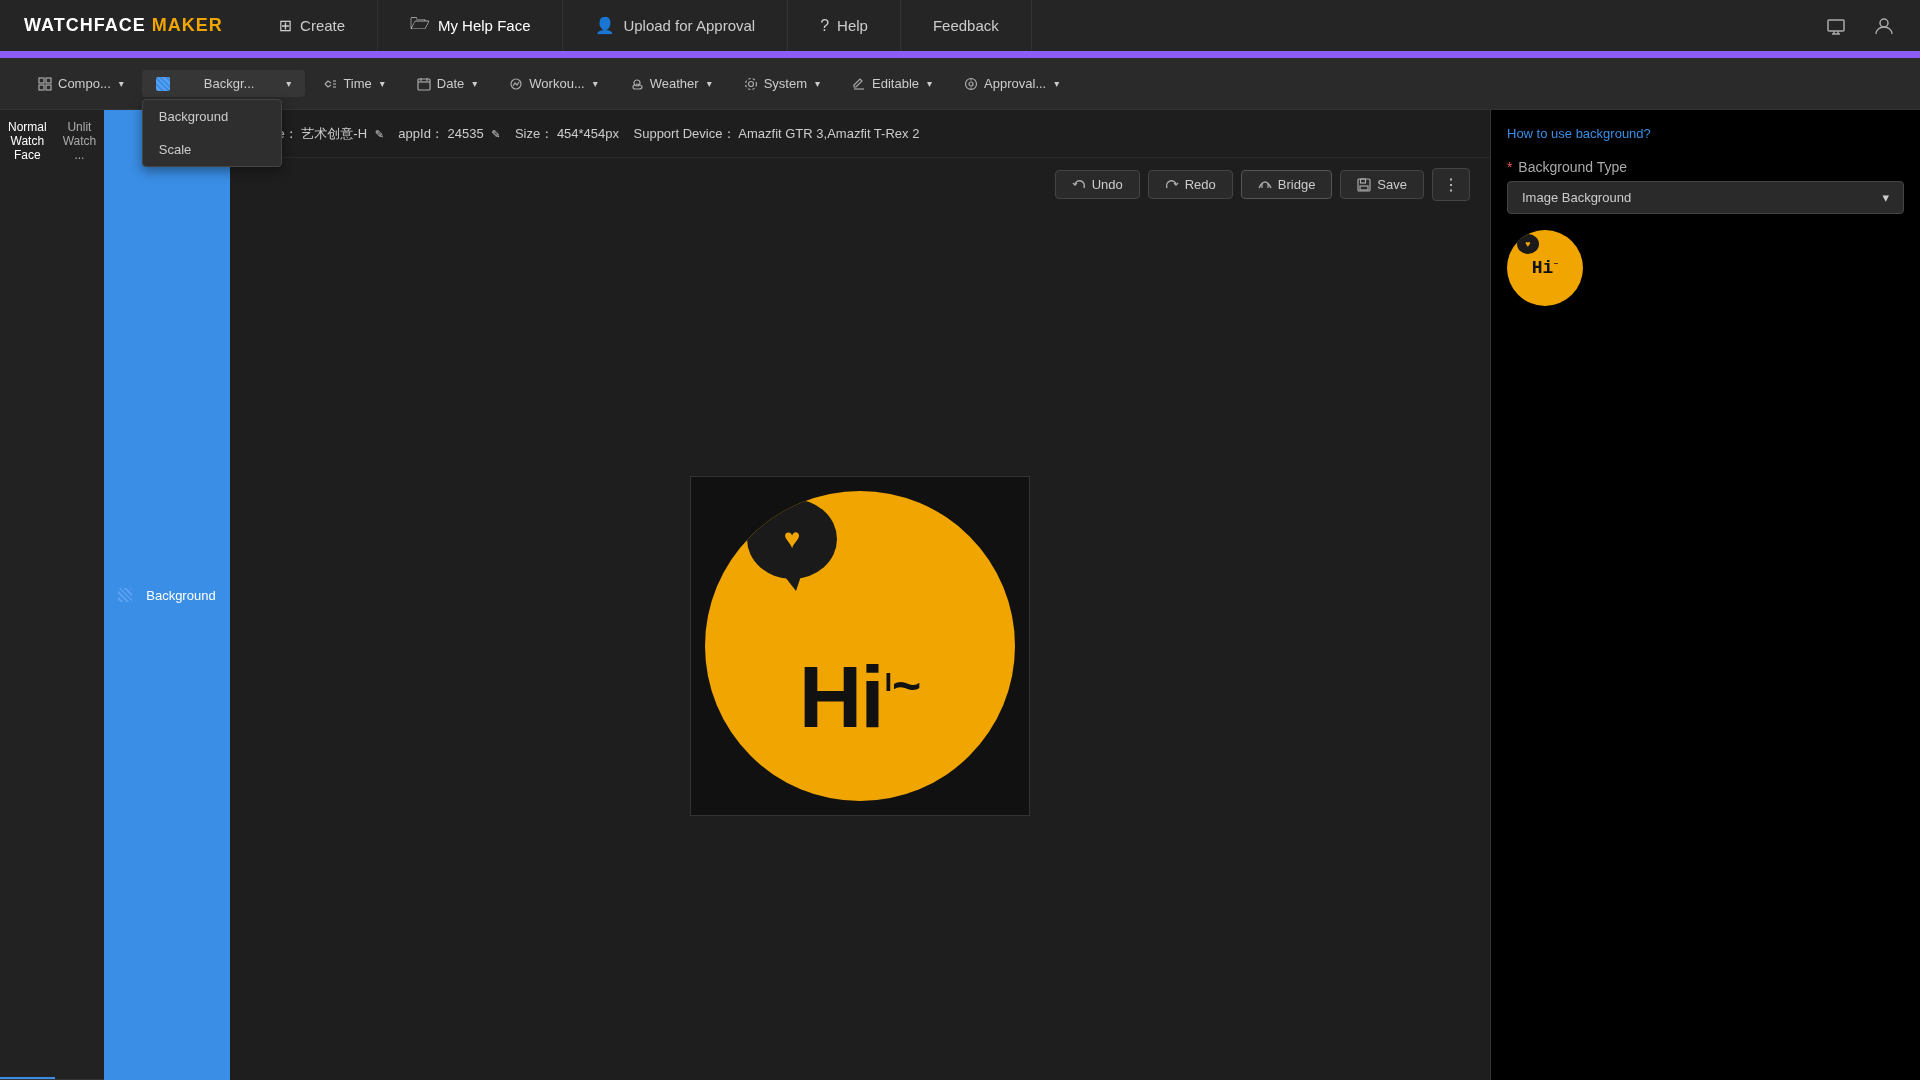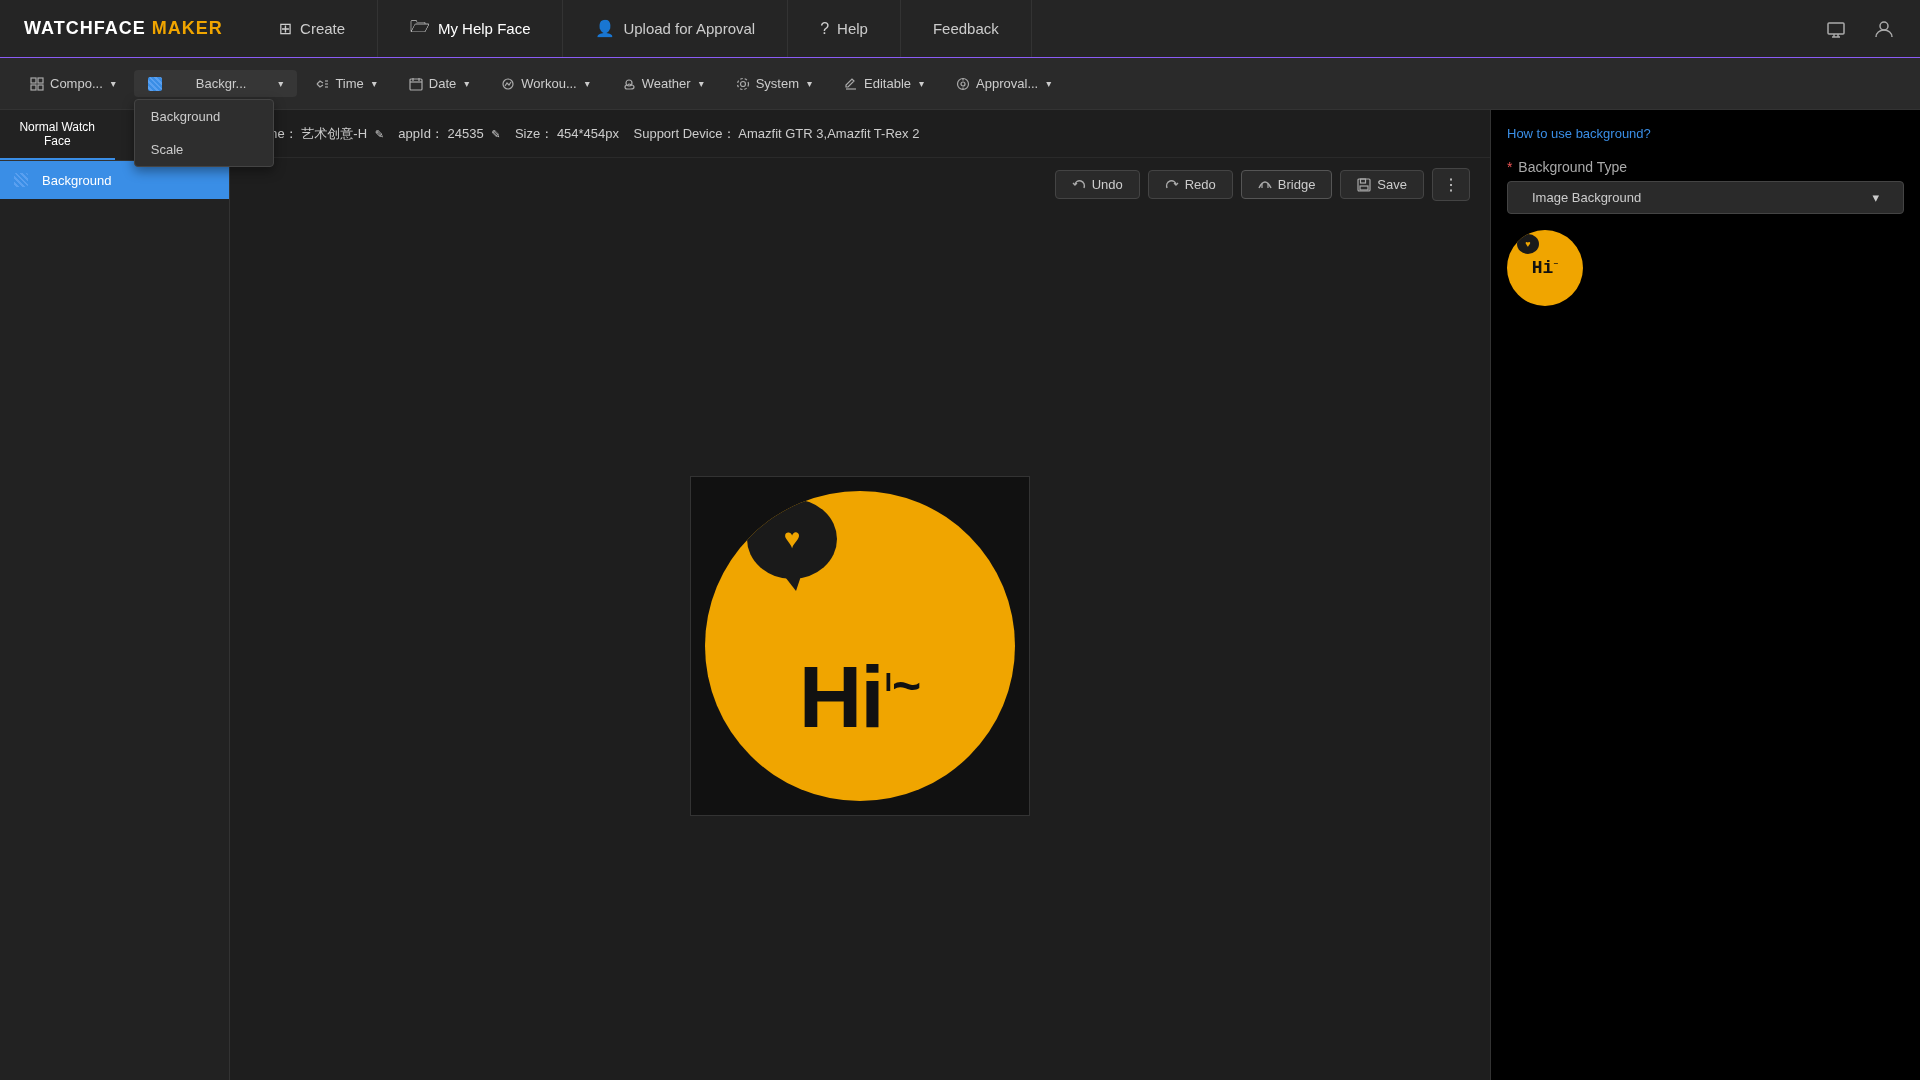--- a/index.html
+++ b/index.html
@@ -11,21 +11,21 @@
       height: 1080px;
       overflow: hidden;
     }
 
     
     .top-nav {
       display: flex;
       align-items: center;
       background: #252525;
       height: 58px;
-      border-bottom: 1px solid #8b5cf6;
+      border-bottom: 7px solid #8b5cf6;
     }
     .logo {
       padding: 0 24px;
       font-size: 18px;
       font-weight: 700;
       color: #fff;
       letter-spacing: 1px;
       white-space: nowrap;
       min-width: 220px;
     }
@@ -61,21 +61,21 @@
       border-radius: 4px;
     }
 
     
     .toolbar {
       display: flex;
       align-items: center;
       background: #2a2a2a;
       height: 52px;
       border-bottom: 1px solid #333;
-      padding: 0 16px;
+      padding: 0 24px;
       gap: 4px;
       position: relative;
     }
     .toolbar-btn {
       display: flex;
       align-items: center;
       gap: 6px;
       padding: 6px 14px;
       border-radius: 4px;
       cursor: pointer;
@@ -111,21 +111,21 @@
       display: flex;
       height: calc(1080px - 58px - 52px);
     }
 
     
     .left-sidebar {
       width: 230px;
       background: #222;
       border-right: 1px solid #333;
       display: flex;
-      flex-direction: column;
+      flex-direction: row;
     }
     .tabs-row {
       display: flex;
       border-bottom: 1px solid #333;
     }
     .tab-btn {
       flex: 1;
       padding: 10px 8px;
       font-size: 12px;
       text-align: center;
@@ -283,21 +283,21 @@
       font-size: 14px;
       color: #aaa;
       margin-bottom: 6px;
     }
     .required-star { color: #e55; margin-right: 2px; }
     .select-field {
       width: 100%;
       background: #2a2a2a;
       border: 1px solid #444;
       border-radius: 4px;
-      padding: 8px 24px;
+      padding: 8px 14px;
       color: #ccc;
       font-size: 13px;
       display: flex;
       align-items: center;
       justify-content: space-between;
       cursor: pointer;
     }
 
     
     .preview-thumb {

